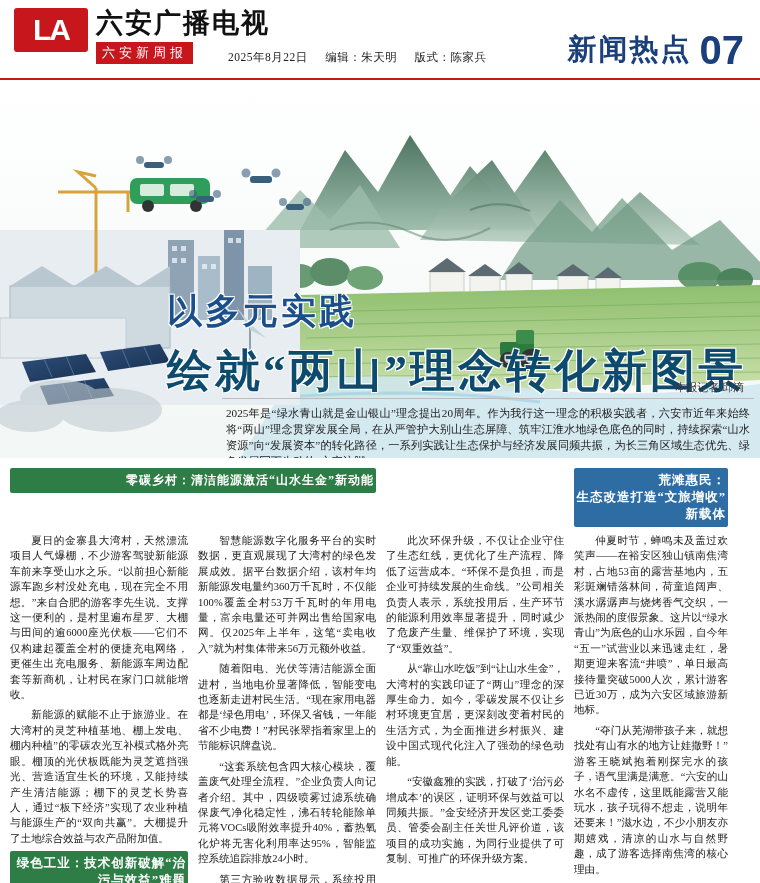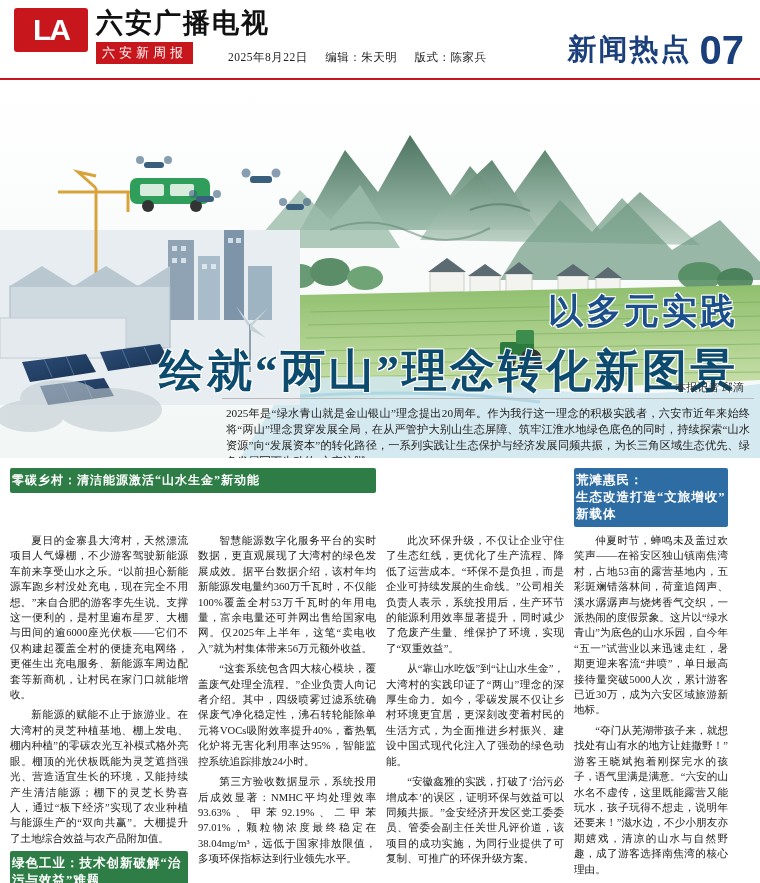--- a/index.html
+++ b/index.html
@@ -46,21 +46,21 @@
   }
   .mast-pagenum{
     font-size:40px;font-weight:bold;color:#1b3f7a;margin-left:8px;
     font-family:"Liberation Sans",sans-serif;line-height:1;
   }
 
   
   .hero{position:relative;height:378px;overflow:hidden;background:#fff;}
   .hero svg{position:absolute;left:0;top:0;}
   .hero-title{
-    position:absolute;right:22px;top:208px;text-align:right;z-index:6;
+    position:absolute;right:14px;top:208px;text-align:left;z-index:6;
   }
   .hero-title .l1{
     font-size:35px;font-weight:bold;color:#1a4f8a;letter-spacing:3px;
     text-shadow:1px 1px 0 #fff,-1px -1px 0 #fff,1px -1px 0 #fff,-1px 1px 0 #fff;
     font-family:"Liberation Serif",serif;
   }
   .hero-title .l2{
     font-size:45px;font-weight:bold;color:#0c4a6e;letter-spacing:3px;margin-top:6px;
     text-shadow:1px 1px 0 #fff,-1px -1px 0 #fff,1px -1px 0 #fff,-1px 1px 0 #fff;
     font-family:"Liberation Serif",serif;
@@ -75,21 +75,21 @@
     font-size:11.2px;line-height:16px;color:#222;text-align:justify;
   }
 
   
   .body-wrap{position:relative;padding:6px 10px 0 10px;}
   .cols{display:flex;gap:10px;}
   .col{width:178px;}
   .col.last{width:154px;}
 
   .sec-head{
-    background:#2e7d46;color:#fff;text-align:left;
+    background:#2e7d46;color:#fff;text-align:right;
     font-size:12.5px;font-weight:bold;letter-spacing:1px;
     padding:4px 2px;margin:4px 0 6px 0;border-radius:2px;
     font-family:"Liberation Serif",serif;
   }
   .sec-head.wide{font-size:12px;}
   .sec-head.blue{background:#2e6da4;}
   .sec-head.blue .lineb{display:block;}
 
   p.art{
     font-size:10.6px;line-height:15.4px;text-align:justify;margin:0 0 5px 0;
@@ -315,20 +315,21 @@
 
       <div class="col">
         <p class="art">夏日的金寨县大湾村，天然漂流项目人气爆棚，不少游客驾驶新能源车前来享受山水之乐。“以前担心新能源车跑乡村没处充电，现在完全不用想。”来自合肥的游客李先生说。支撑这一便利的，是村里遍布星罗、大棚与田间的逾6000座光伏板——它们不仅构建起覆盖全村的便捷充电网络，更催生出充电服务、新能源车周边配套等新商机，让村民在家门口就能增收。</p>
         <p class="art">新能源的赋能不止于旅游业。在大湾村的灵芝种植基地、棚上发电、棚内种植”的零碳农光互补模式格外亮眼。棚顶的光伏板既能为灵芝遮挡强光、营造适宜生长的环境，又能持续产生清洁能源；棚下的灵芝长势喜人，通过“板下经济”实现了农业种植与能源生产的“双向共赢”。大棚提升了土地综合效益与农产品附加值。</p>
         <div class="sec-head">绿色工业：技术创新破解“治污与效益”难题</div>
 
       </div>
 
       <div class="col">
         <p class="art">智慧能源数字化服务平台的实时数据，更直观展现了大湾村的绿色发展成效。据平台数据介绍，该村年均新能源发电量约360万千瓦时，不仅能100%覆盖全村53万千瓦时的年用电量，富余电量还可并网出售给国家电网。仅2025年上半年，这笔“卖电收入”就为村集体带来56万元额外收益。</p>
+        <p class="art">随着阳电、光伏等清洁能源全面进村，当地电价显著降低，智能变电也逐新走进村民生活。“现在家用电器都是‘绿色用电’，环保又省钱，一年能省不少电费！”村民张翠指着家里上的节能标识牌盘说。</p>
         <p class="art">“这套系统包含四大核心模块，覆盖废气处理全流程。”企业负责人向记者介绍。其中，四级喷雾过滤系统确保废气净化稳定性，沸石转轮能除单元将VOCs吸附效率提升40%，蓄热氧化炉将无害化利用率达95%，智能监控系统追踪排放24小时。</p>
         <p class="art">第三方验收数据显示，系统投用后成效显著：NMHC平均处理效率93.63%、甲苯92.19%、二甲苯97.01%，颗粒物浓度最终稳定在38.04mg/m³，远低于国家排放限值，多项环保指标达到行业领先水平。</p>
       </div>
 
       <div class="col">
         <p class="art">此次环保升级，不仅让企业守住了生态红线，更优化了生产流程、降低了运营成本。“环保不是负担，而是企业可持续发展的生命线。”公司相关负责人表示，系统投用后，生产环节的能源利用效率显著提升，同时减少了危废产生量、维保护了环境，实现了“双重效益”。</p>
         <p class="art">从“靠山水吃饭”到“让山水生金”，大湾村的实践印证了“两山”理念的深厚生命力。如今，零碳发展不仅让乡村环境更宜居，更深刻改变着村民的生活方式，为全面推进乡村振兴、建设中国式现代化注入了强劲的绿色动能。</p>
         <p class="art">“安徽鑫雅的实践，打破了‘治污必增成本’的误区，证明环保与效益可以同频共振。”金安经济开发区党工委委员、管委会副主任关世凡评价道，该项目的成功实施，为同行业提供了可复制、可推广的环保升级方案。</p>
       </div>
 

